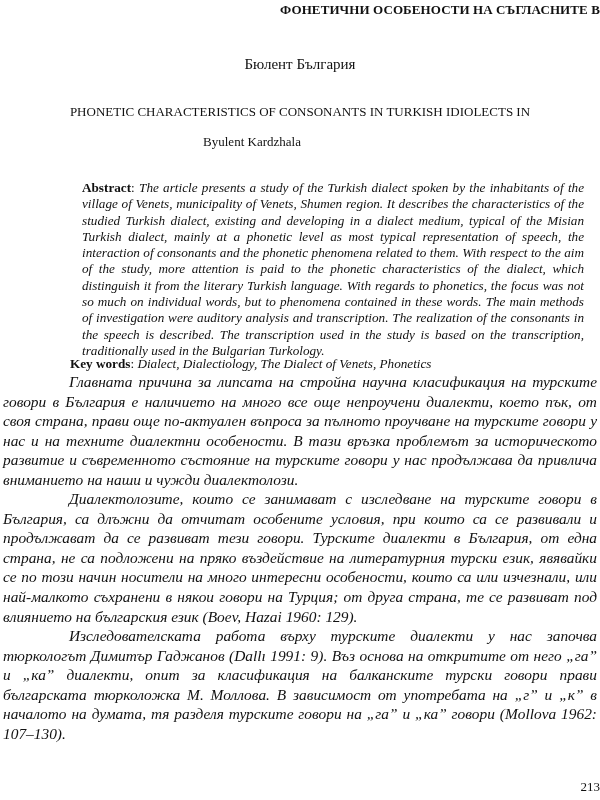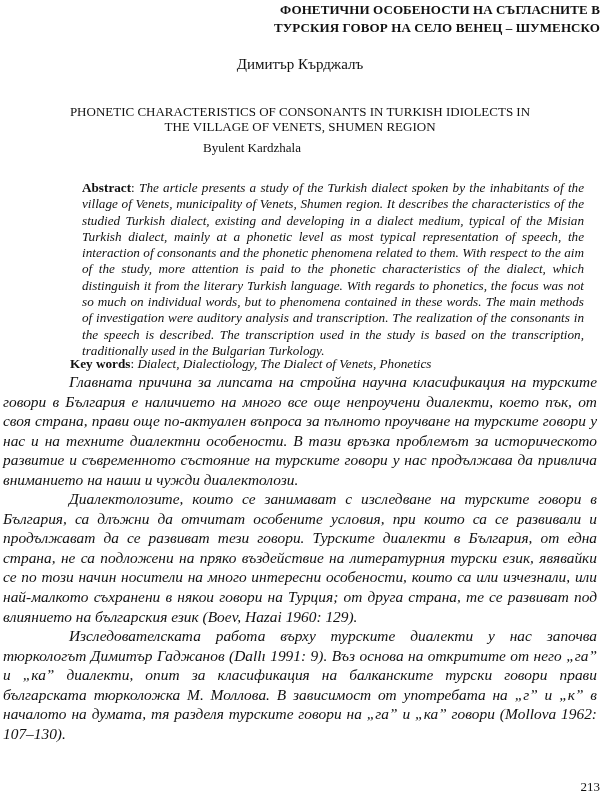--- a/index.html
+++ b/index.html
@@ -49,21 +49,21 @@
       top: 104px;
       width: 600px;
       text-align: center;
       font-size: 13px;
       line-height: 15px;
     }
     .title-en div { white-space: nowrap; }
     .author-en {
       position: absolute;
       left: 0;
-      top: 140px;
+      top: 134px;
       width: 504px;
       text-align: center;
       font-size: 13px;
       line-height: 15px;
     }
     .abstract {
       position: absolute;
       left: 4px;
       top: 168px;
       width: 592px;
@@ -112,28 +112,26 @@
       line-height: 14px;
     }
   </style>
 </head>
 <body>
 
 <div class="page">
 
   <div class="title">
     <div>ФОНЕТИЧНИ ОСОБЕНОСТИ НА СЪГЛАСНИТЕ В</div>
-    <div>ТУРСКИЯ ГОВОР НА СЕЛО ВЕНЕЦ – ШУМЕНСКО</div>
   </div>
 
-  <div class="author-bg">Димитър Кърджалъ</div>
+  <div class="author-bg">Бюлент България</div>
 
   <div class="title-en">
     <div>PHONETIC CHARACTERISTICS OF CONSONANTS IN TURKISH IDIOLECTS IN</div>
-    <div>THE VILLAGE OF VENETS, SHUMEN REGION</div>
   </div>
 
   <div class="author-en">Byulent Kardzhala</div>
 
   <div class="abstract">
     <p class="first-indent"><span class="lbl">Abstract</span><span style="font-style:normal">: </span><span>The article presents a study of the Turkish dialect spoken by the inhabitants of the village of Venets, municipality of Venets, Shumen region. It describes the characteristics of the studied Turkish dialect, existing and developing in a dialect medium, typical of the Misian Turkish dialect, mainly at a phonetic level as most typical representation of speech, the interaction of consonants and the phonetic phenomena related to them. With respect to the aim of the study, more attention is paid to the phonetic characteristics of the dialect, which distinguish it from the literary Turkish language. With regards to phonetics, the focus was not so much on individual words, but to phenomena contained in these words. The main methods of investigation were auditory analysis and transcription. The realization of the consonants in the speech is described. The transcription used in the study is based on the transcription, traditionally used in the Bulgarian Turkology.</span></p>
   </div>
 
   <div class="keywords">
     <span class="lbl">Key words</span><span>: </span><span class="val">Dialect, Dialectiology, The Dialect of Venets, Phonetics</span>

